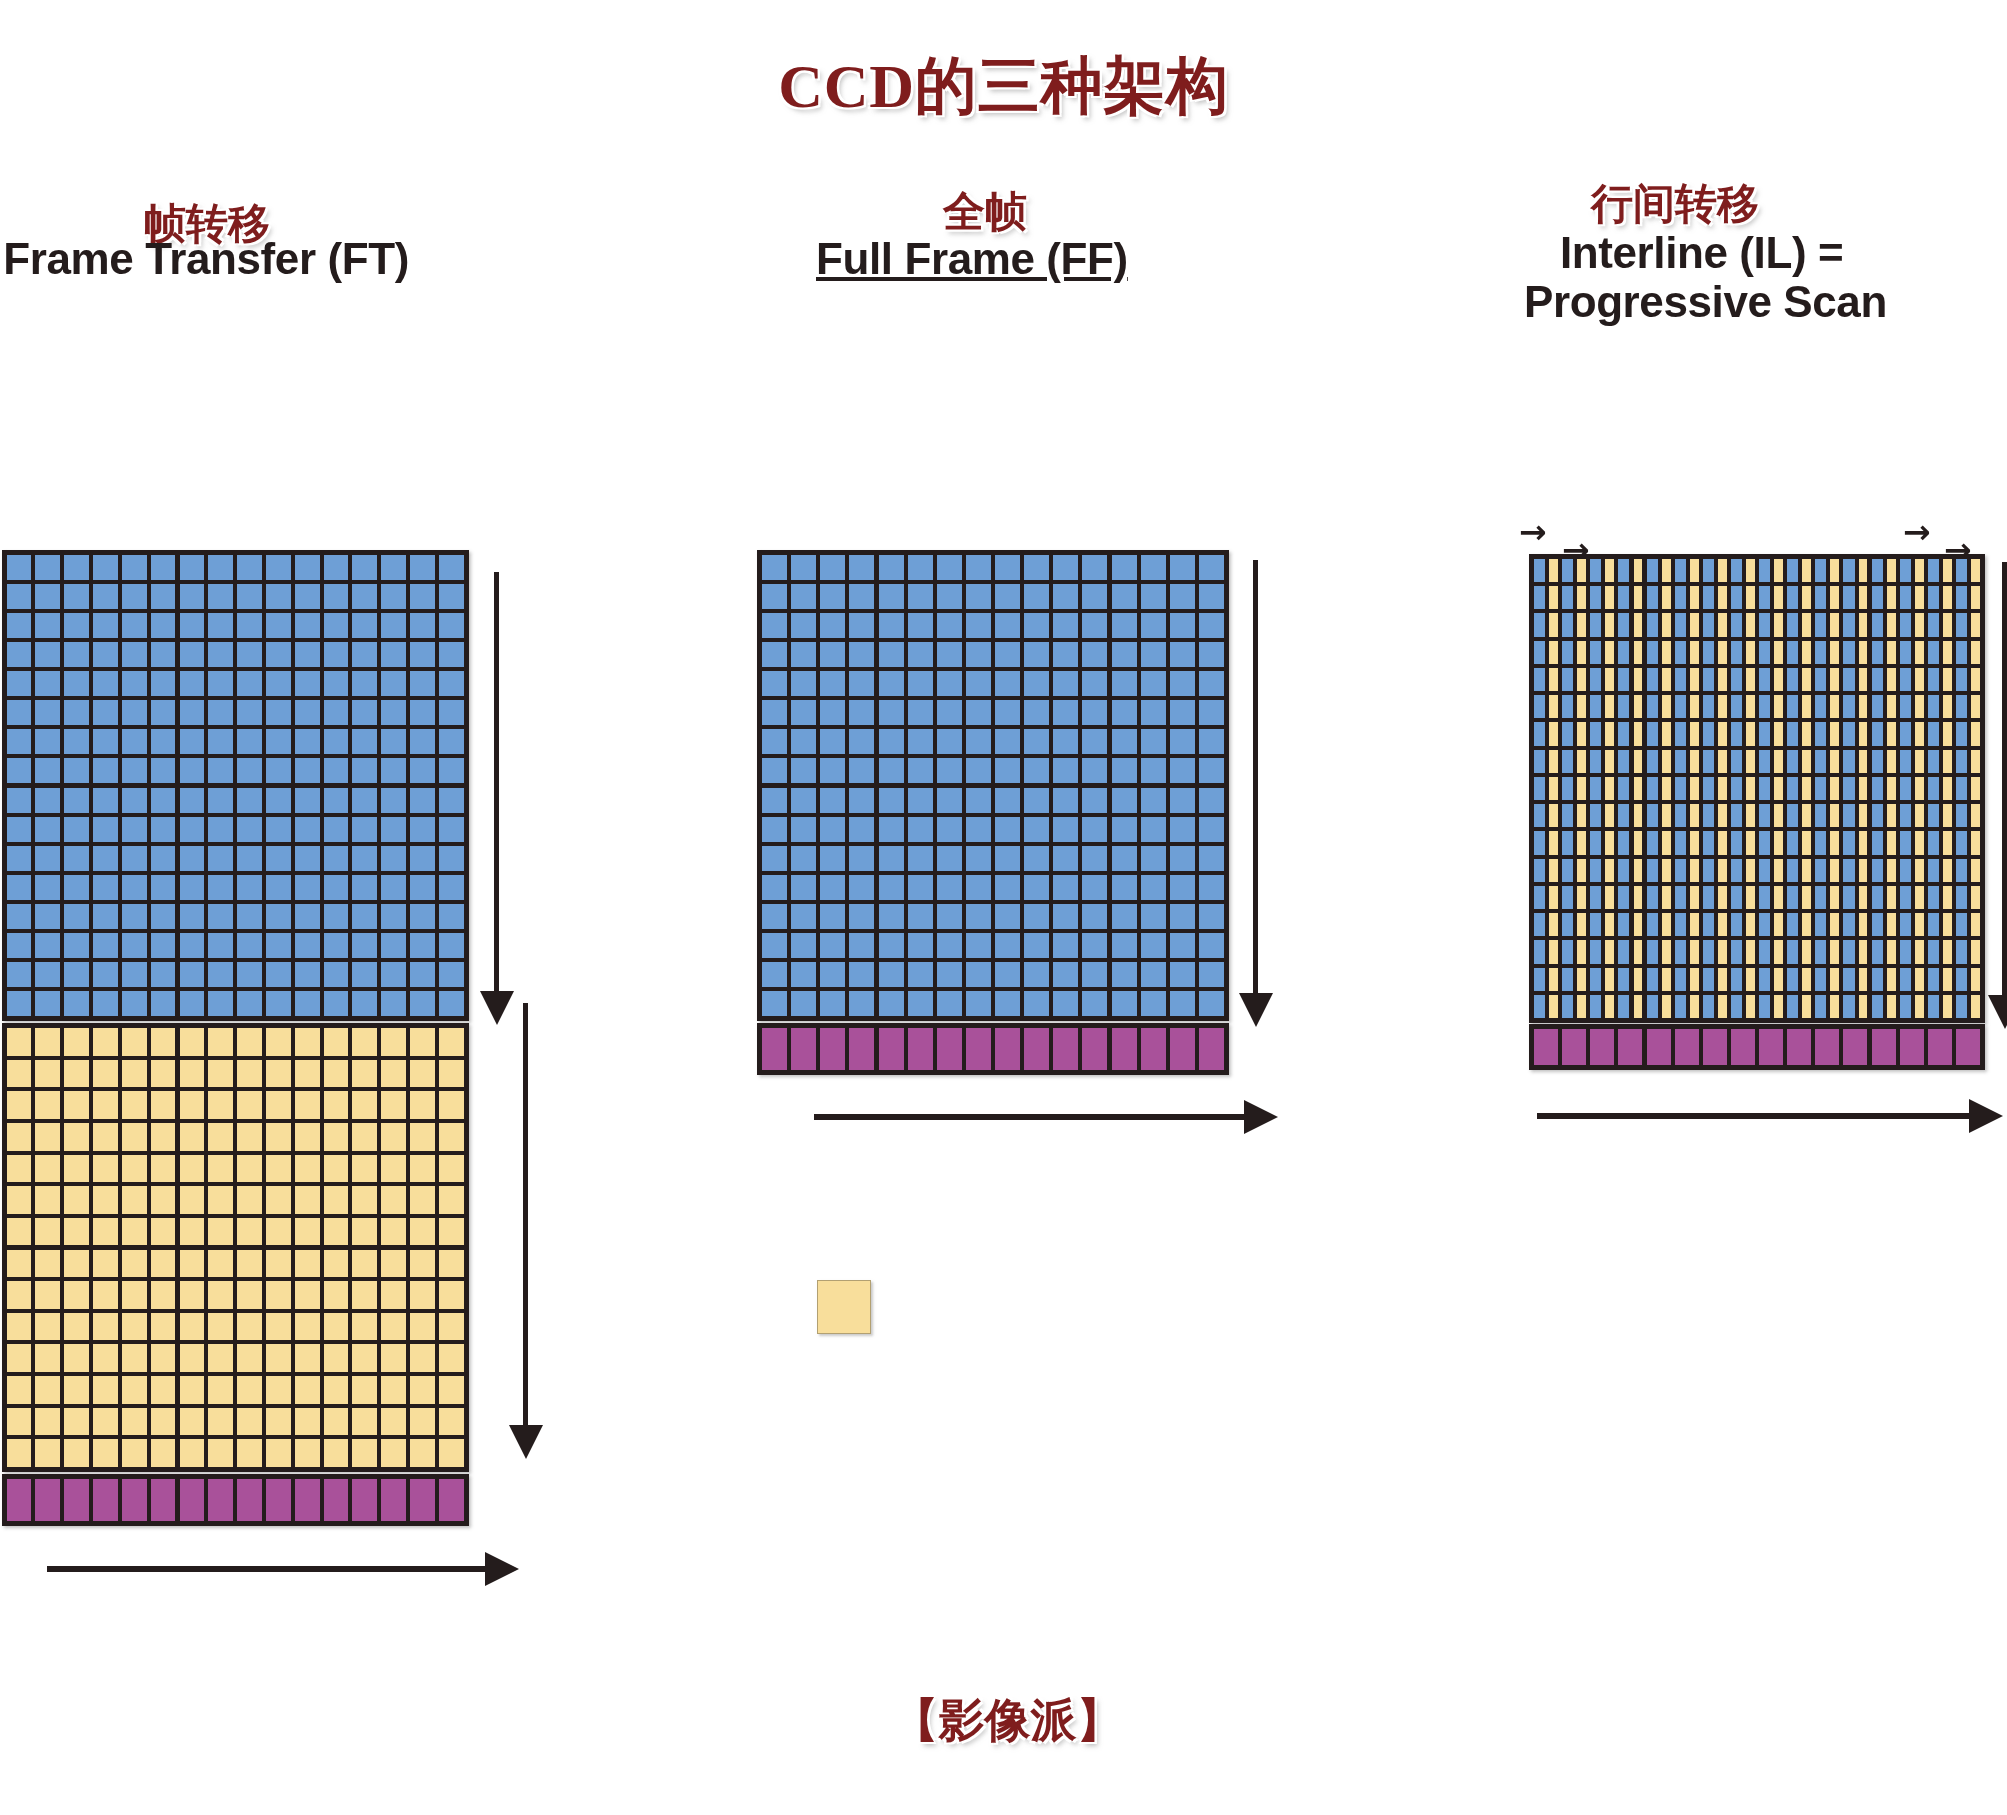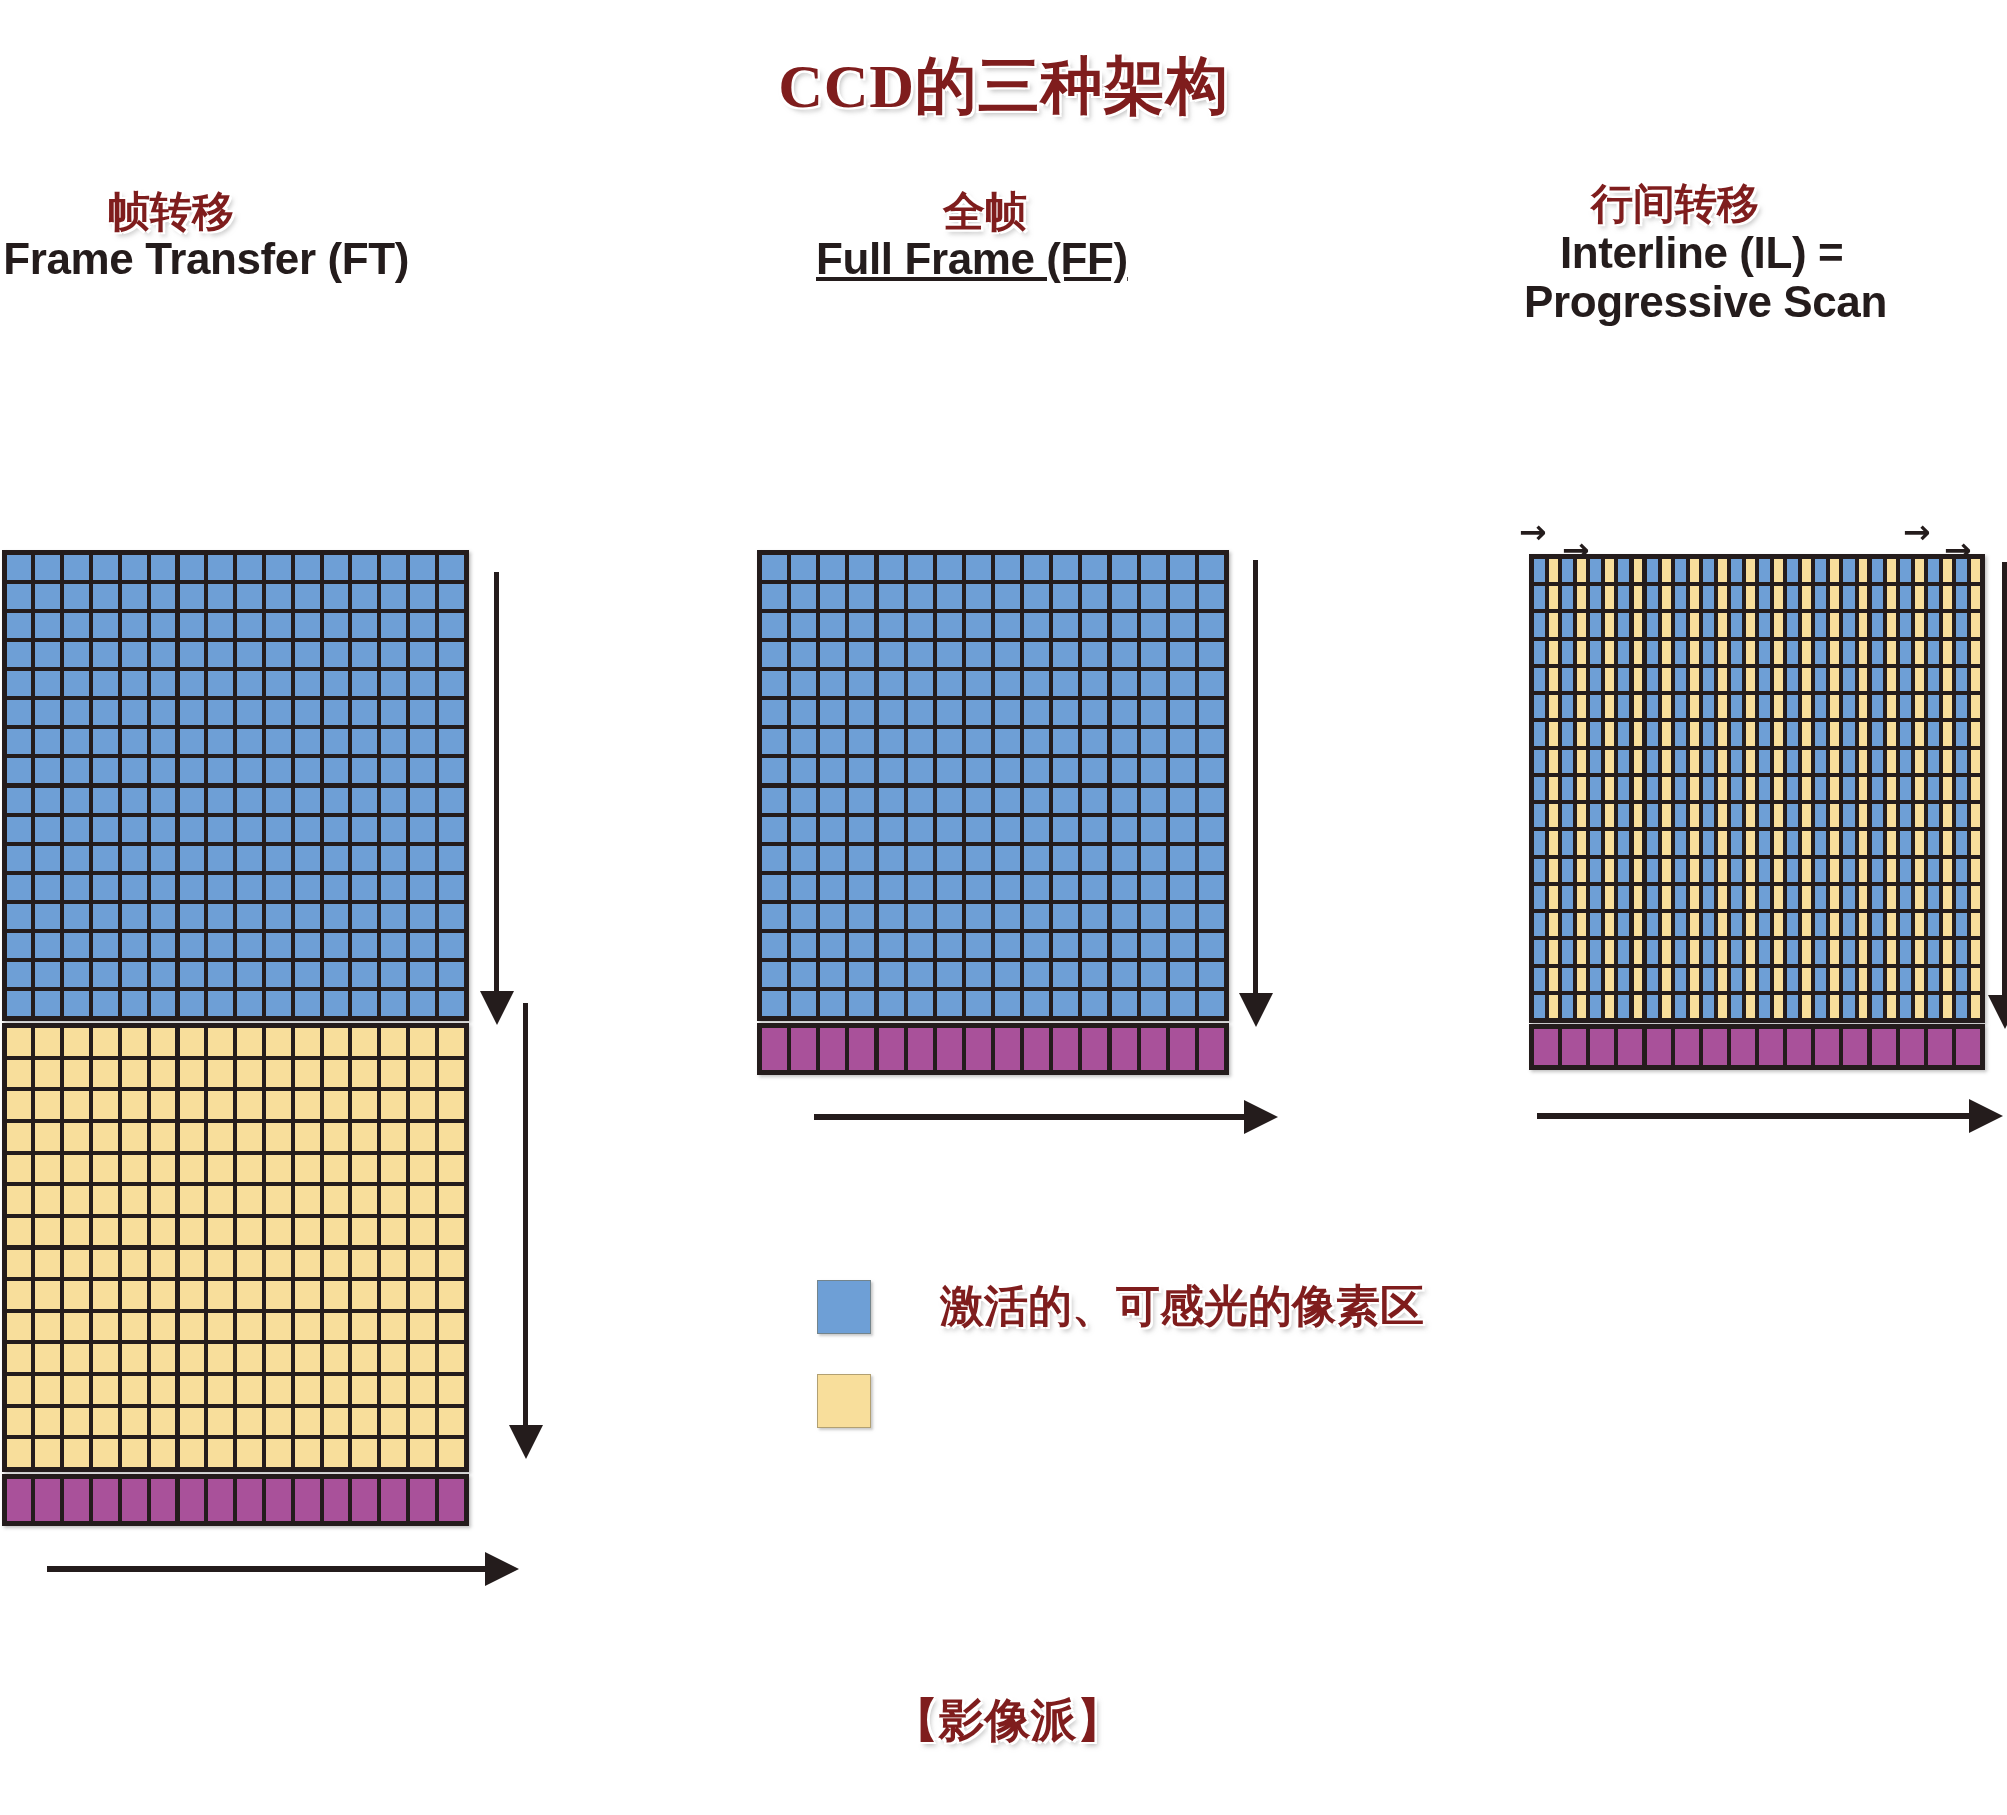--- a/index.html
+++ b/index.html
@@ -152,21 +152,21 @@
     text-align: center;
     font-size: 46px;
     line-height: 54px;
   }
 </style>
 </head>
 <body>
 
 <div id="page-title" class="cn-red">CCD的三种架构</div>
 
-<div class="panel-cn cn-red" style="left:0px; top:189px; width:342px;">帧转移</div>
+<div class="panel-cn cn-red" style="left:0px; top:201px; width:342px;padding-left:36px;">帧转移</div>
 <div class="panel-en en-dark" style="left:3.3px; top:234px;">Frame Transfer (FT)</div>
 
 <div id="grid-ft-blue" class="ccd-grid" style="left: 1.6px; top: 550px; width: 467px; height: 471px; grid-template-columns: repeat(16, 1fr); grid-template-rows: repeat(16, 1fr);">
     <div class="cell c-blue"></div>
     <div class="cell c-blue"></div>
     <div class="cell c-blue"></div>
     <div class="cell c-blue"></div>
     <div class="cell c-blue"></div>
     <div class="cell c-blue"></div>
     <div class="cell c-blue"></div>
@@ -1549,22 +1549,18 @@
   <div class="shaft" style="height:433px;"></div>
     <div class="head"></div>
 </div>
 <div class="arrow-h" style="left:1537px; top:1098px; width:466px; height:36px;">
   <div class="shaft" style="width:432px;"></div>
     <div class="head"></div>
 </div>
 
 <div id="legend">
   <div class="legend-row">
-    <div class="legend-swatch" style="background:#6e9fd6;"></div>
-    <div class="legend-label cn-red">激活的、可感光的像素区</div>
-  </div>
-  <div class="legend-row">
     <div class="legend-swatch" style="background:#f8de9b;"></div>
   </div>
 </div>
 
 <div id="footer-tag" class="cn-red">【影像派】</div>
 
 
 </body></html>

